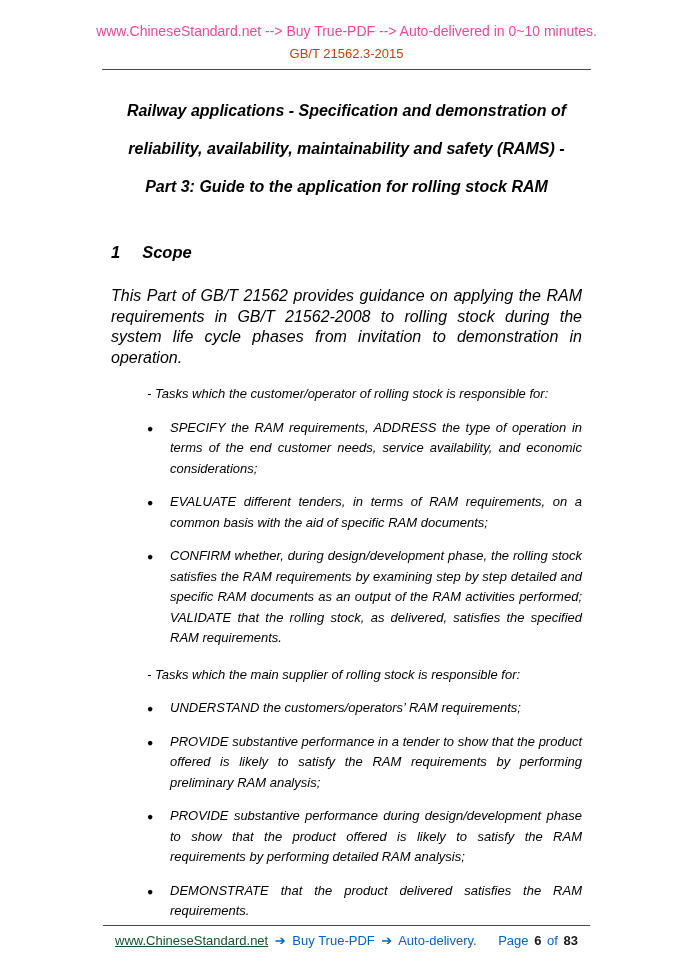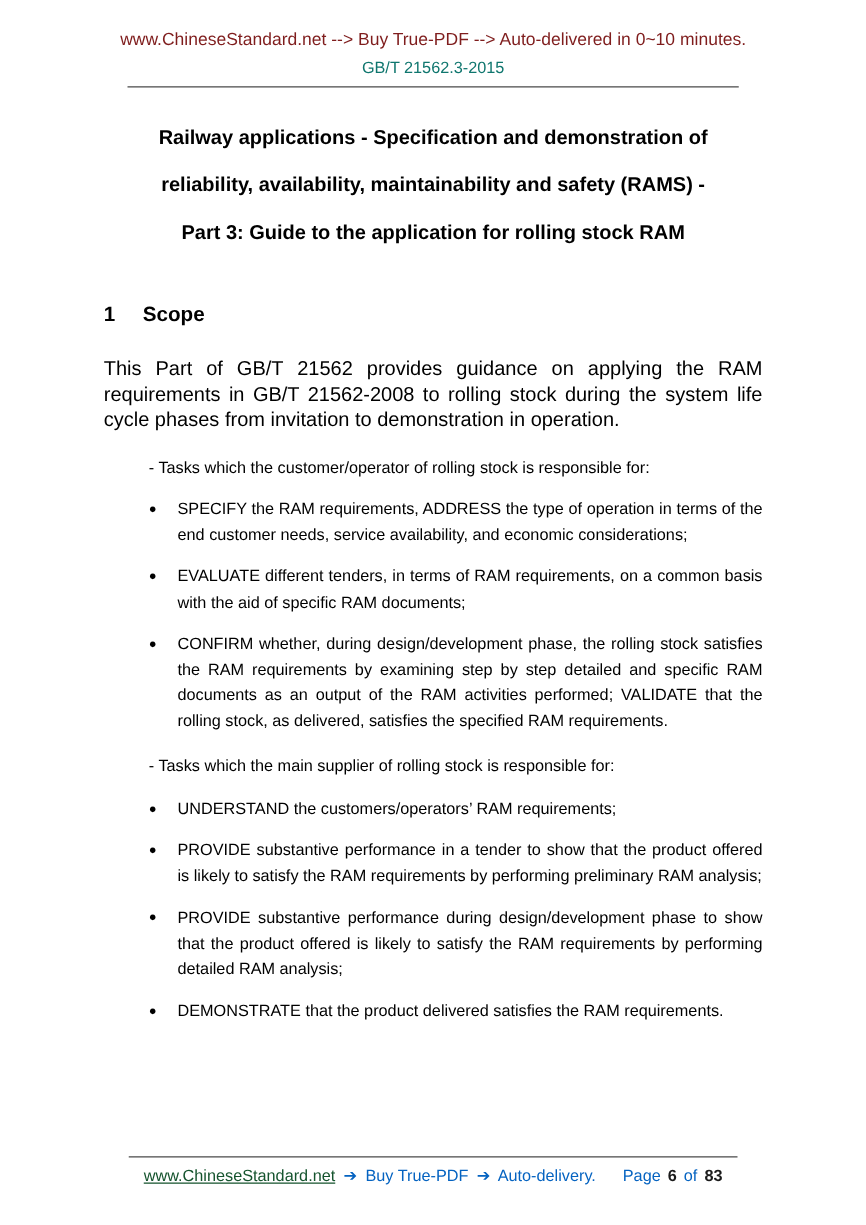--- a/index.html
+++ b/index.html
@@ -9,38 +9,39 @@
     height: 980px;
     background: #ffffff;
     font-family: "Liberation Sans", sans-serif;
     color: #000000;
     overflow: hidden;
     box-sizing: border-box;
   }
   .banner {
     padding-top: 22px;
     text-align: center;
-    color: #7f1d1d;
+    color: #ec4899;
     font-size: 14px;
     line-height: 18px;
   }
   .std-code {
     margin-top: 6px;
     text-align: center;
-    color: #0f766e;
+    color: #c2410c;
     font-size: 13px;
     line-height: 16px;
   }
   .rule {
     border: none;
     border-top: 1.5px solid #4a4a4a;
     margin: 7px 102px 0 102px;
   }
   .content {
-    padding: 0 83px;
+    padding: 0 111px;
+    font-style: italic;
   }
   .doc-title {
     margin: 22px 0 0 0;
     font-size: 16px;
     font-weight: bold;
     text-align: center;
     line-height: 38px;
   }
   .section-heading {
     margin: 36px 0 0 0;

